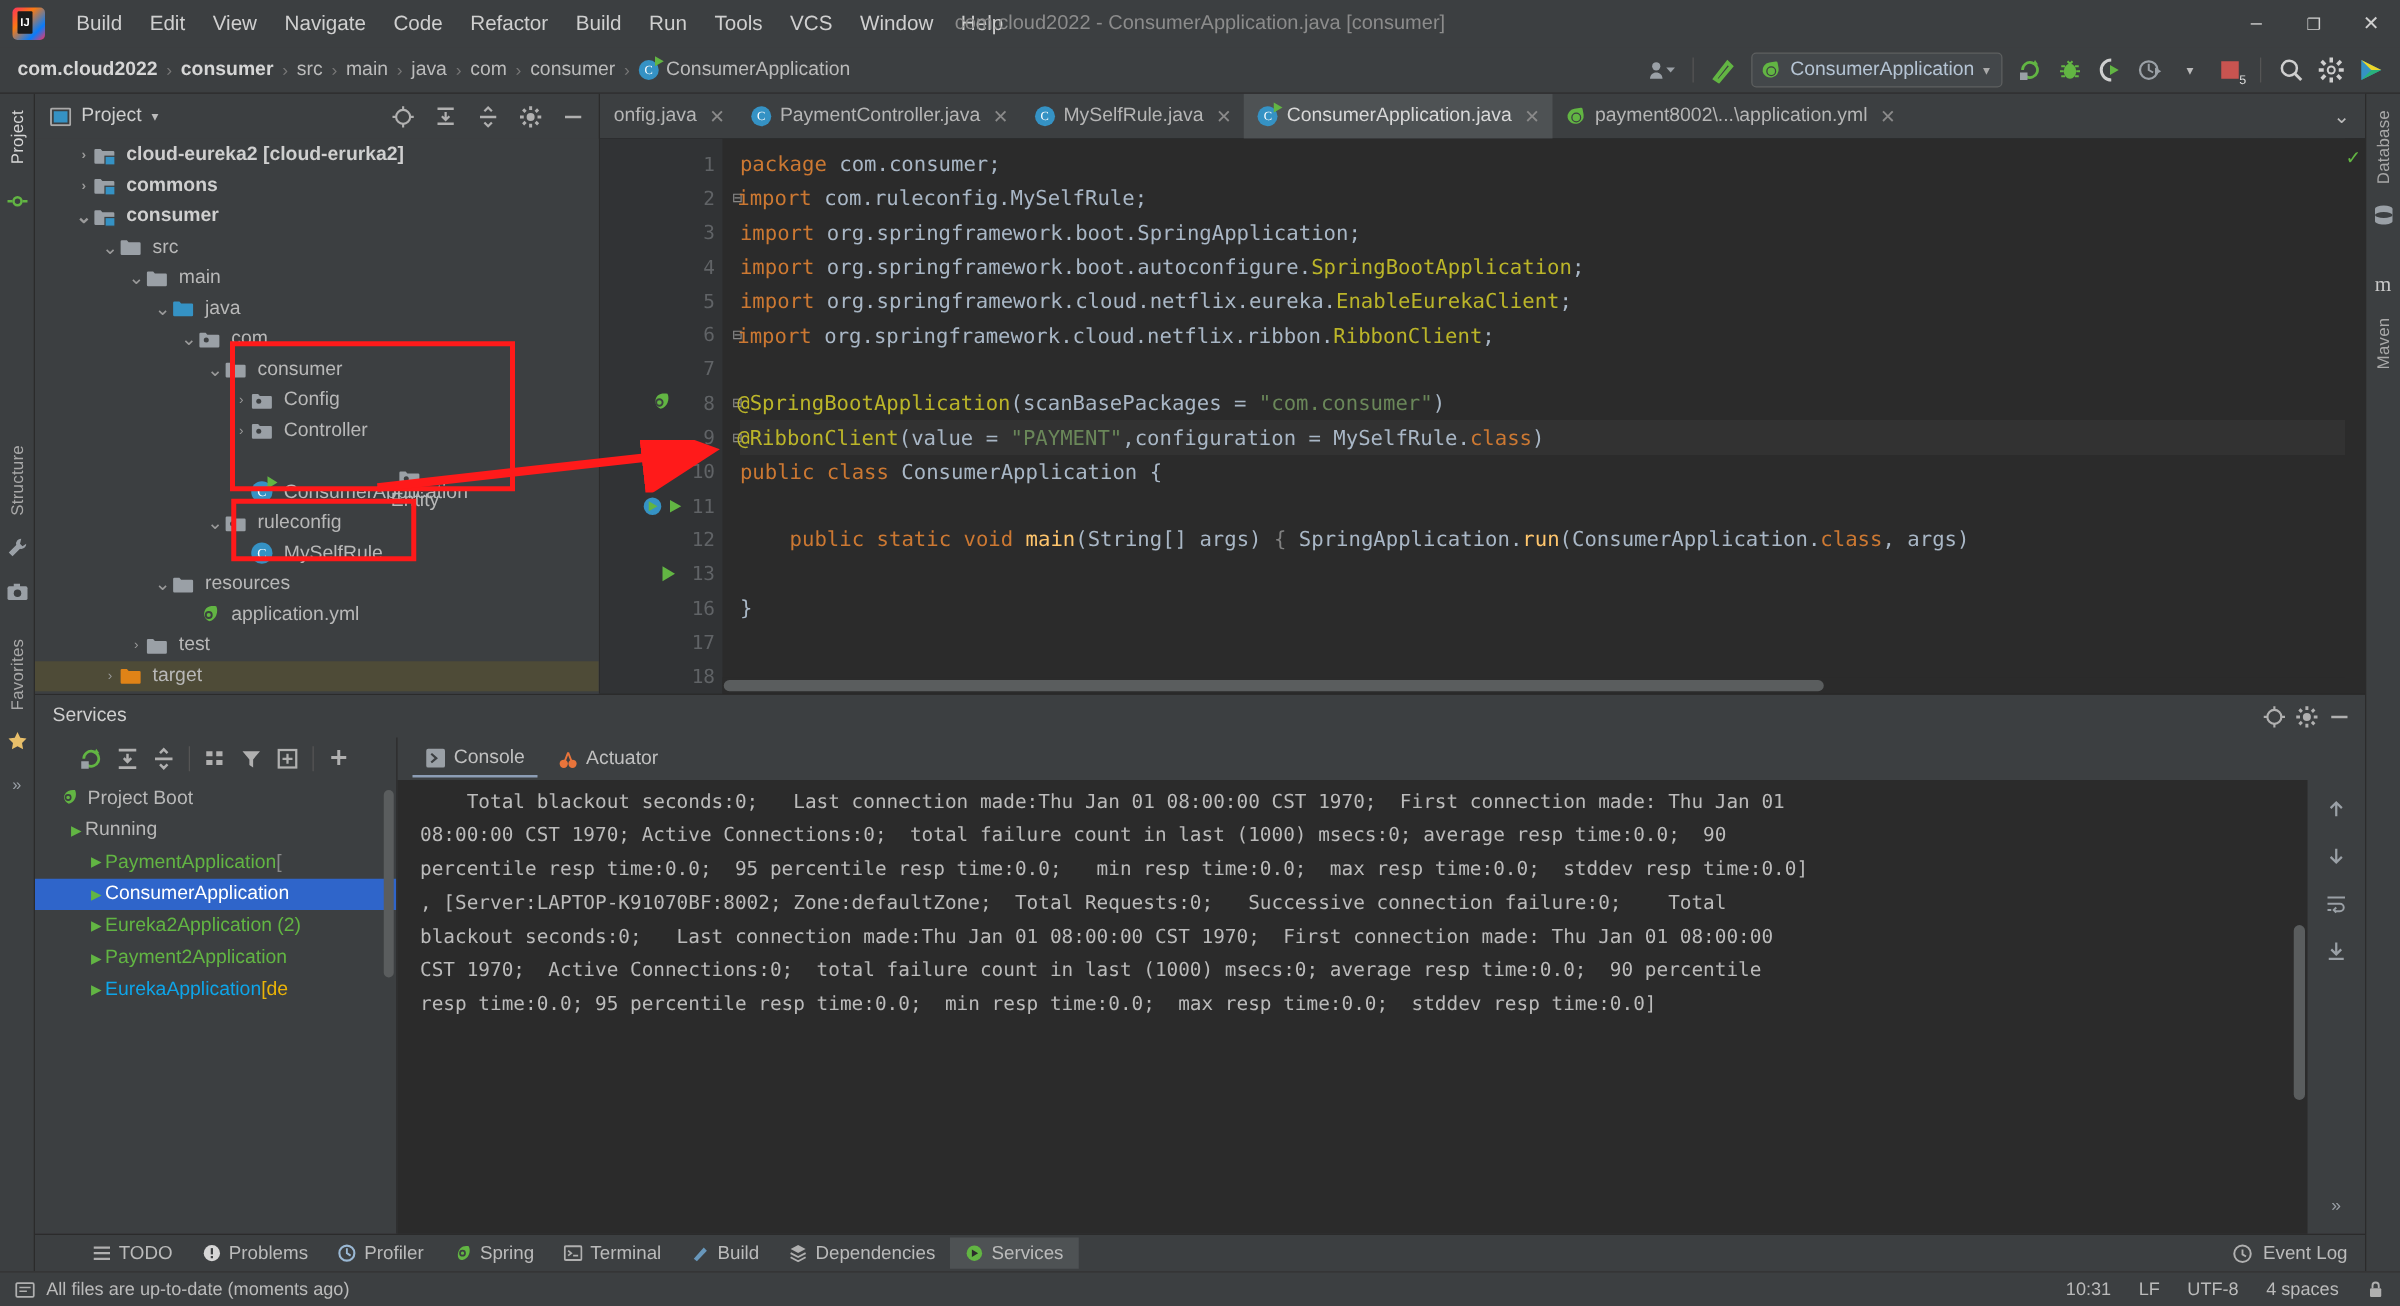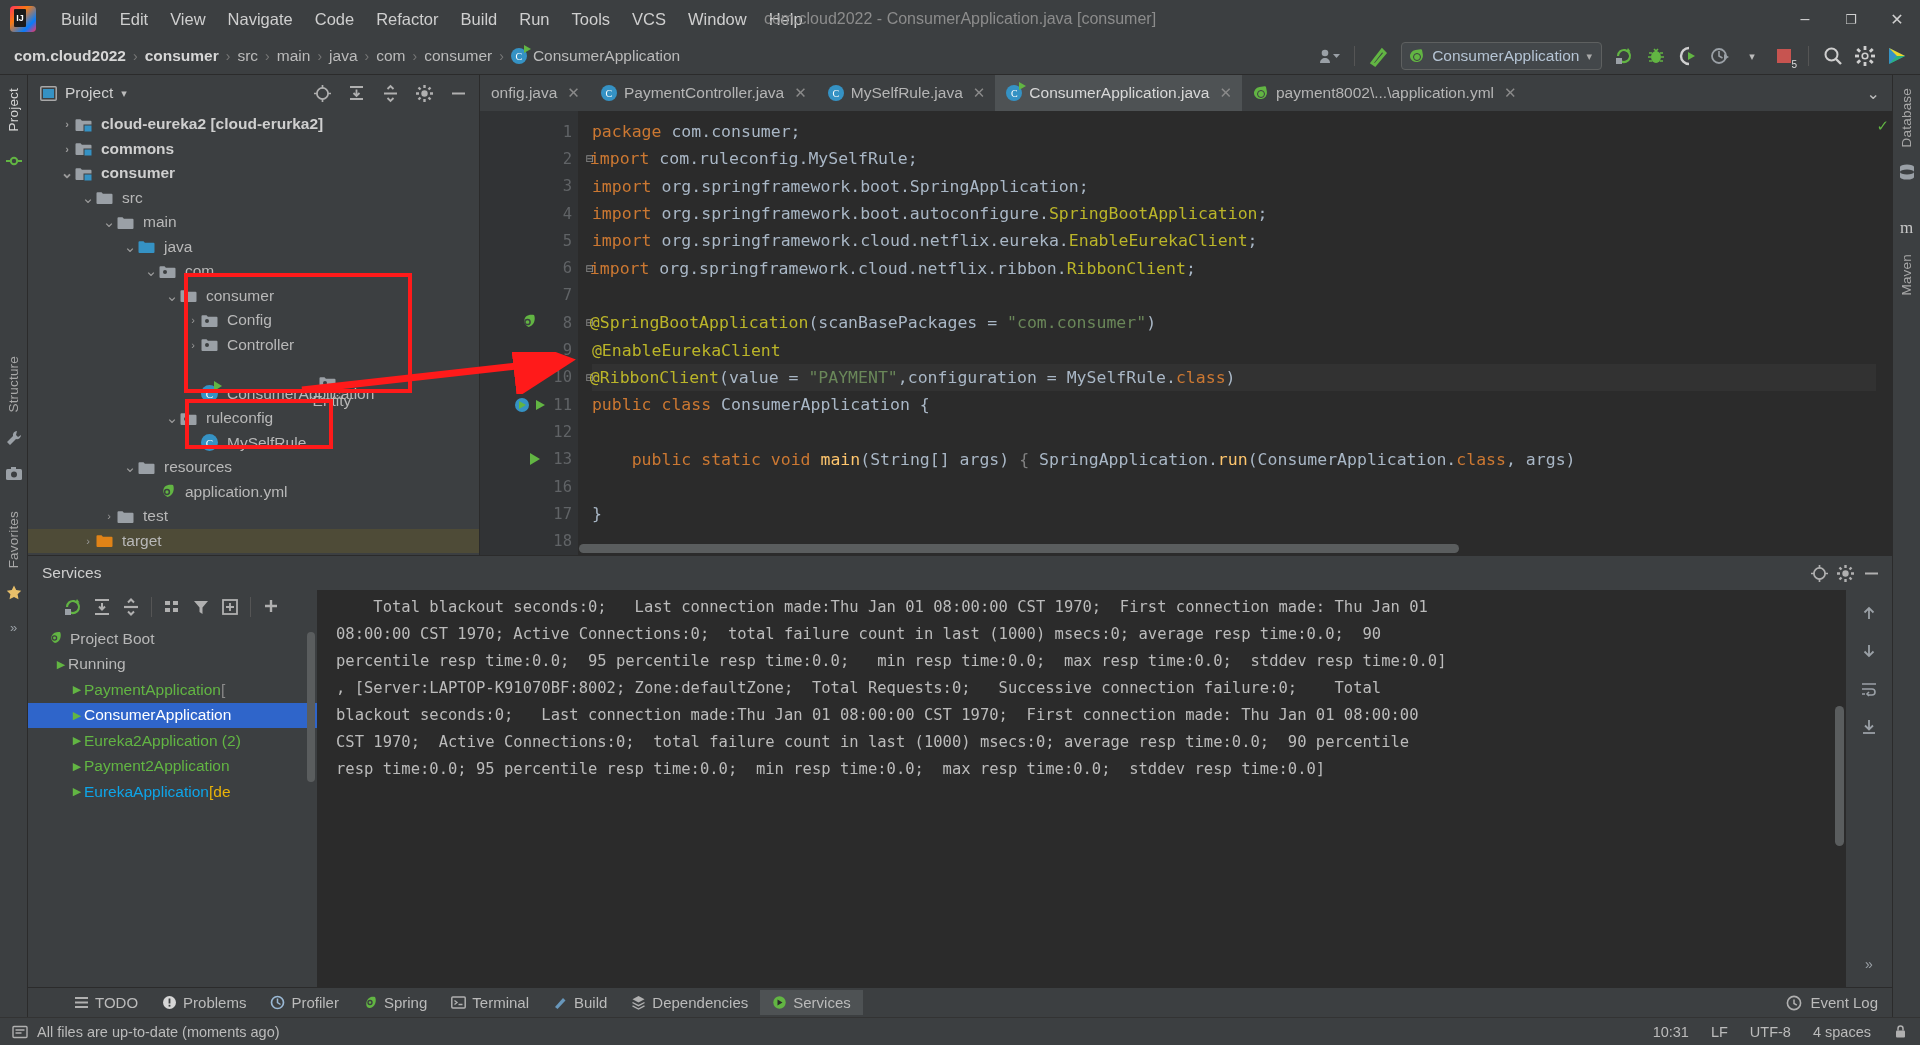--- a/index.html
+++ b/index.html
@@ -695,21 +695,20 @@
               </div>
             <div class="code" id="code" style="padding-left: 14px;">
                 <div class="cline"><span style="margin-left:-6px;margin-right:-4px;visibility:hidden">⊟</span><span class="kw">package</span><span class="id"> com.consumer;</span></div>
                 <div class="cline"><span style="color:#888;font-size:13px;margin-left:-6px;margin-right:-4px">⊟</span><span class="kw">import</span><span class="id"> com.ruleconfig.MySelfRule;</span></div>
                 <div class="cline"><span style="margin-left:-6px;margin-right:-4px;visibility:hidden">⊟</span><span class="kw">import</span><span class="id"> org.springframework.boot.SpringApplication;</span></div>
                 <div class="cline"><span style="margin-left:-6px;margin-right:-4px;visibility:hidden">⊟</span><span class="kw">import</span><span class="id"> org.springframework.boot.autoconfigure.</span><span class="ann">SpringBootApplication</span><span class="id">;</span></div>
                 <div class="cline"><span style="margin-left:-6px;margin-right:-4px;visibility:hidden">⊟</span><span class="kw">import</span><span class="id"> org.springframework.cloud.netflix.eureka.</span><span class="ann">EnableEurekaClient</span><span class="id">;</span></div>
                 <div class="cline"><span style="color:#888;font-size:13px;margin-left:-6px;margin-right:-4px">⊟</span><span class="kw">import</span><span class="id"> org.springframework.cloud.netflix.ribbon.</span><span class="ann">RibbonClient</span><span class="id">;</span></div>
                 <div class="cline"><span style="margin-left:-6px;margin-right:-4px;visibility:hidden">⊟</span></div>
                 <div class="cline"><span style="color:#888;font-size:13px;margin-left:-6px;margin-right:-4px">⊟</span><span class="ann">@SpringBootApplication</span><span class="id">(scanBasePackages = </span><span class="str">"com.consumer"</span><span class="id">)</span></div>
-                <div class="cline"><span style="margin-left:-6px;margin-right:-4px;visibility:hidden">⊟</span><span class="ann">@EnableEurekaClient</span></div>
                 <div class="cline cur"><span style="color:#888;font-size:13px;margin-left:-6px;margin-right:-4px">⊟</span><span class="ann">@RibbonClient</span><span class="id">(value = </span><span class="str">"PAYMENT"</span><span class="id">,configuration = MySelfRule.</span><span class="kw">class</span><span class="id">)</span></div>
                 <div class="cline"><span style="margin-left:-6px;margin-right:-4px;visibility:hidden">⊟</span><span class="kw">public</span><span class="id"> </span><span class="kw">class</span><span class="id"> ConsumerApplication {</span></div>
                 <div class="cline"><span style="margin-left:-6px;margin-right:-4px;visibility:hidden">⊟</span></div>
                 <div class="cline"><span style="margin-left:-6px;margin-right:-4px;visibility:hidden">⊟</span><span class="id">    </span><span class="kw">public</span><span class="id"> </span><span class="kw">static</span><span class="id"> </span><span class="kw">void</span><span class="id"> </span><span class="fn">main</span><span class="id">(String[] args) </span><span class="cm">{</span><span class="id"> SpringApplication.</span><span class="fn">run</span><span class="id">(ConsumerApplication.</span><span class="kw">class</span><span class="id">, args)</span></div>
                 <div class="cline"><span style="margin-left:-6px;margin-right:-4px;visibility:hidden">⊟</span></div>
                 <div class="cline"><span style="margin-left:-6px;margin-right:-4px;visibility:hidden">⊟</span><span class="id">}</span></div>
                 <div class="cline"><span style="margin-left:-6px;margin-right:-4px;visibility:hidden">⊟</span></div>
               </div>
             <div class="editor-right">
               <span class="checkmark">✓</span>
@@ -833,20 +832,41 @@
                 </div>
                 <div class="snode" style="padding-left: 42px;">
                   <span class="tri">▶</span>
                   <span style="color:#0ea5e9">EurekaApplication</span>
                   <span style="color:#eab308"> [de</span>
                 </div>
               </div>
           </div>
 
           <div class="svc-right">
+            <div class="console-tabs">
+              <div class="ctab active">
+                <span>
+                  <svg width="17" height="17" viewBox="0 0 17 17">
+                      <rect x="1" y="1" width="15" height="15" rx="1.5" fill="#9aa0a6"></rect>
+                      <path d="M5 5l4 3.5L5 12" stroke="#3c3f41" stroke-width="1.8" fill="none"></path>
+                    </svg>
+                </span>
+                <span>Console</span>
+              </div>
+              <div class="ctab">
+                <span>
+                  <svg width="17" height="17" viewBox="0 0 17 17">
+                      <circle cx="5" cy="12" r="3.3" fill="#e8743b"></circle>
+                      <circle cx="12" cy="12" r="3.3" fill="#e8743b"></circle>
+                      <path d="M5 12L8.5 3M12 12L8.5 3" stroke="#e8743b" stroke-width="1.6"></path>
+                    </svg>
+                </span>
+                <span>Actuator</span>
+              </div>
+            </div>
             <div style="flex:1;display:flex;min-height:0">
               <div class="console" id="console"><div style="white-space: pre;">    Total blackout seconds:0;   Last connection made:Thu Jan 01 08:00:00 CST 1970;  First connection made: Thu Jan 01
 08:00:00 CST 1970; Active Connections:0;  total failure count in last (1000) msecs:0; average resp time:0.0;  90
 percentile resp time:0.0;  95 percentile resp time:0.0;   min resp time:0.0;  max resp time:0.0;  stddev resp time:0.0]
 , [Server:LAPTOP-K91070BF:8002; Zone:defaultZone;  Total Requests:0;   Successive connection failure:0;    Total
 blackout seconds:0;   Last connection made:Thu Jan 01 08:00:00 CST 1970;  First connection made: Thu Jan 01 08:00:00
 CST 1970;  Active Connections:0;  total failure count in last (1000) msecs:0; average resp time:0.0;  90 percentile
 resp time:0.0; 95 percentile resp time:0.0;  min resp time:0.0;  max resp time:0.0;  stddev resp time:0.0]</div>
                 <div class="console-vscroll"><div class="th"></div></div>
               </div>

